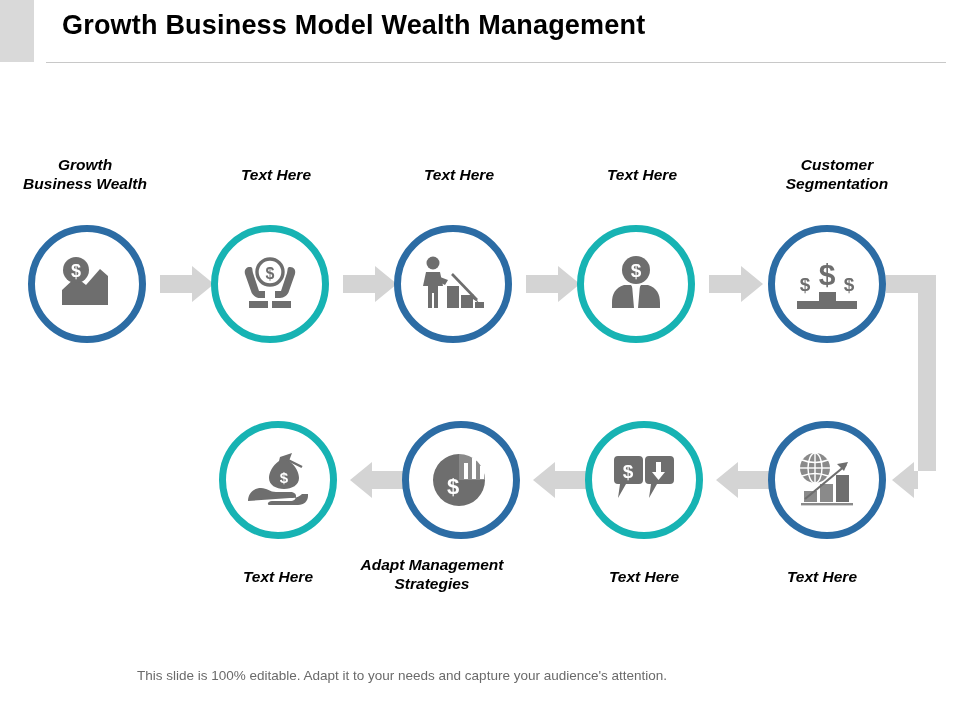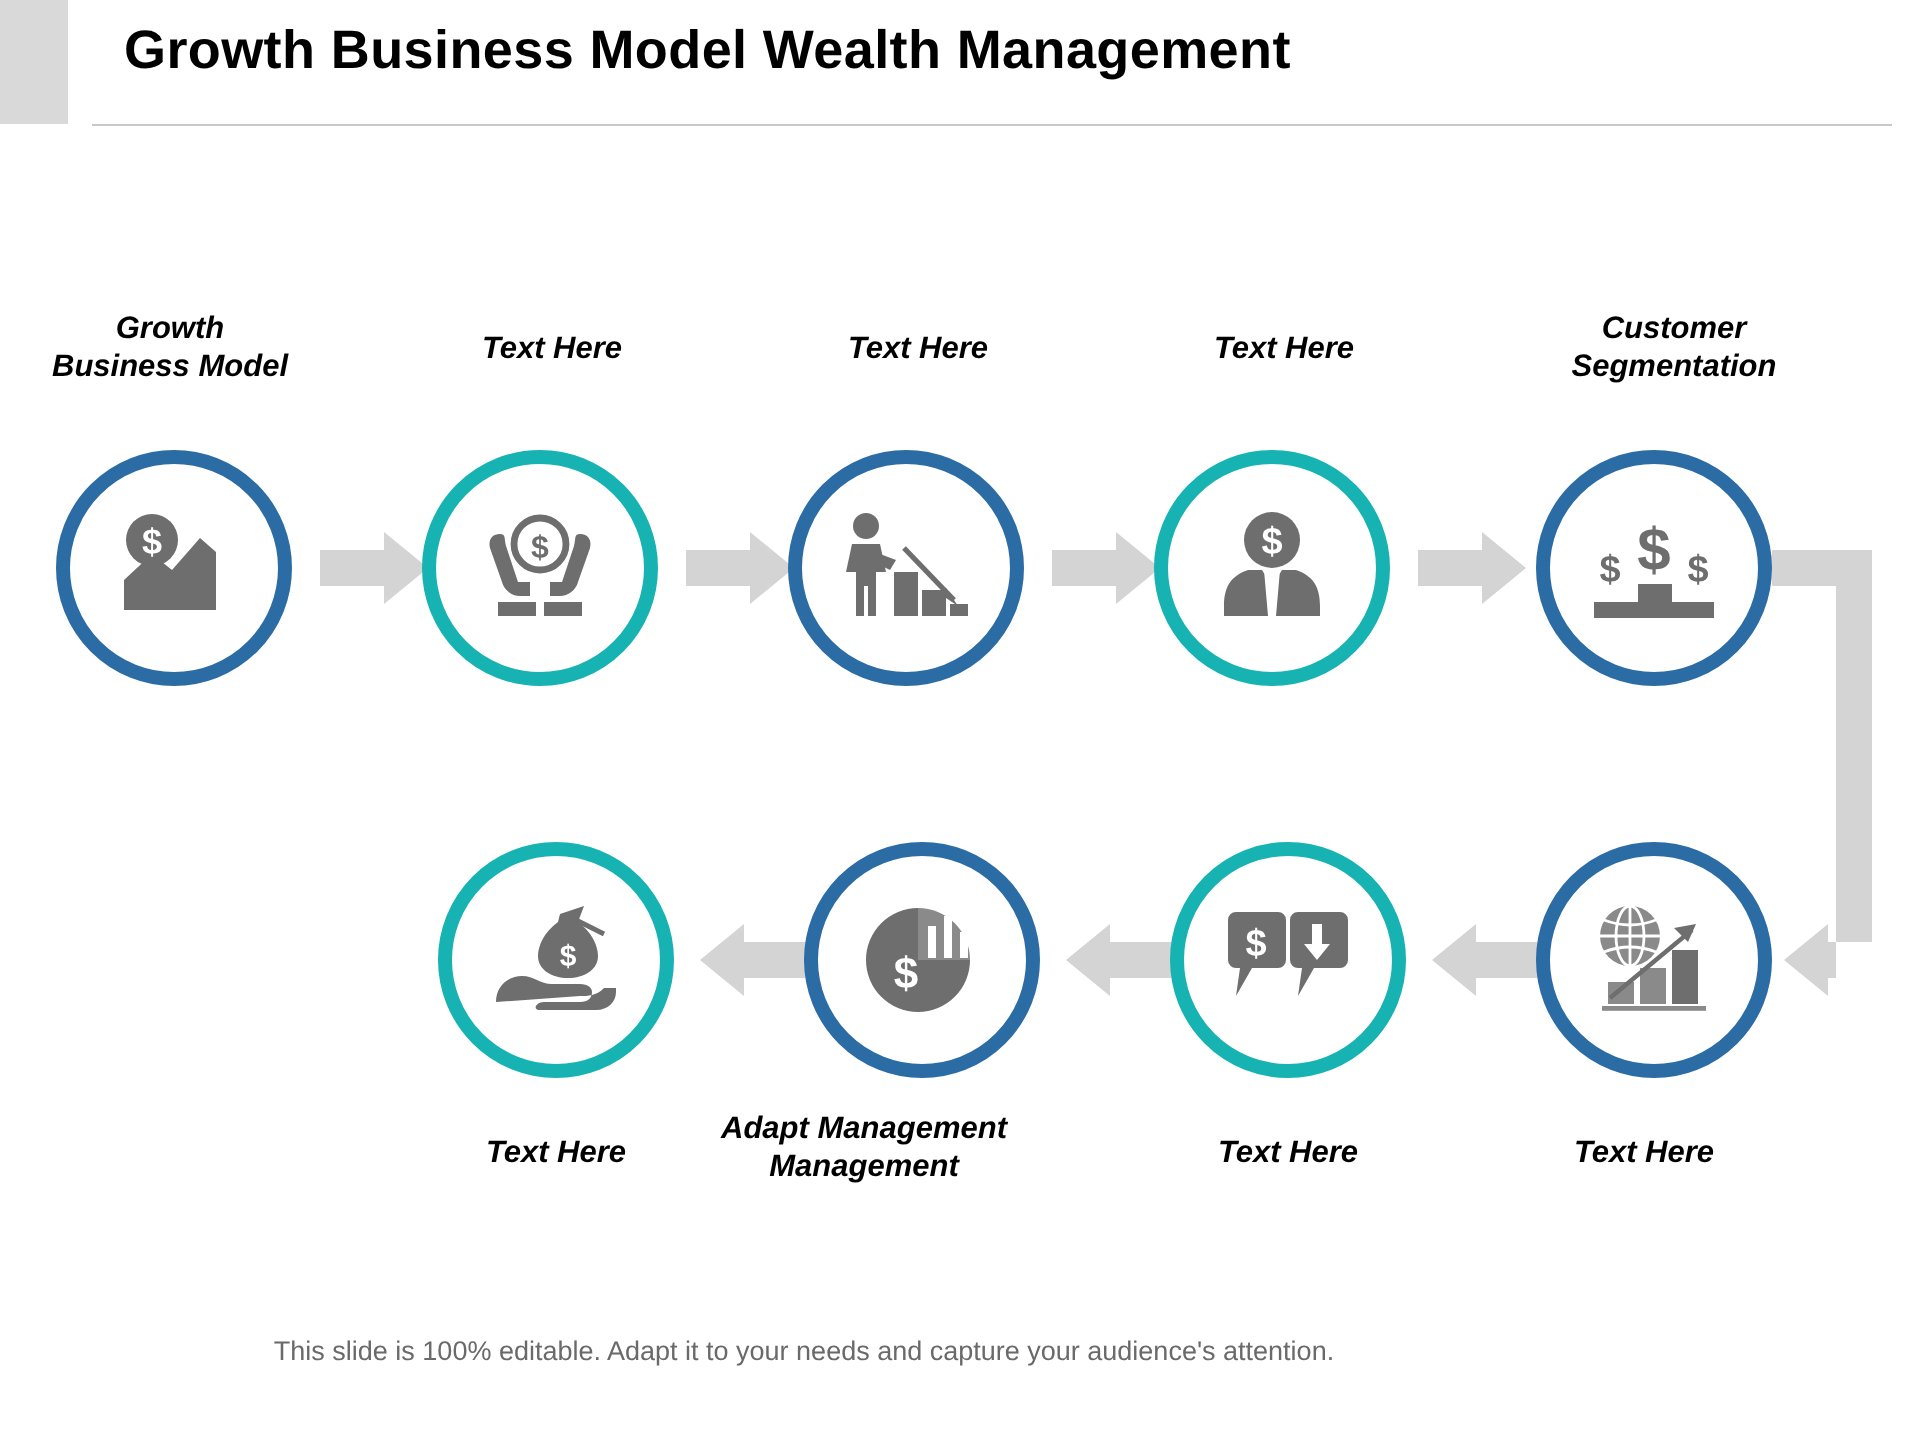--- a/index.html
+++ b/index.html
@@ -154,21 +154,21 @@
         <path d="M587,471 L555,471 L555,462 L533,480 L555,498 L555,489 L587,489 Z"></path>
       </g>
       <g>
         <path d="M404,471 L372,471 L372,462 L350,480 L372,498 L372,489 L404,489 Z"></path>
       </g>
     </g>
   </svg>
 
   <div class="node-label" style="left:-10px; top:155px;">
     <span>Growth</span><br>
-    <span>Business Model</span>
+    <span>Business Wealth</span>
   </div>
   <div class="node-label" style="left:181px; top:165px;">Text Here</div>
   <div class="node-label" style="left:364px; top:165px;">Text Here</div>
   <div class="node-label" style="left:547px; top:165px;">Text Here</div>
   <div class="node-label" style="left:742px; top:155px;font-style:italic;">
     <span>Customer</span><br>
     <span>Segmentation</span>
   </div>
 
   <div class="node" style="left:28px; top:225px;">
@@ -295,20 +295,20 @@
         <path d="M40,8 L56,16" stroke="#6e6e6e" stroke-width="2.4" fill="none"></path>
         <text x="38" y="32" font-family="'Liberation Sans',sans-serif" font-size="15" font-weight="bold" fill="#ffffff" text-anchor="middle">$</text>
         <path d="M2,50 C2,42 8,37 15,37 C21,37 24,41 30,41 L44,41 C48,41 50,43 50,45 C50,48 48,50 44,50 L26,50 C22,50 20,54 24,54 L52,54 C58,54 62,50 62,45 L62,43 L56,43 C52,47 48,47 44,47" fill="#6e6e6e"></path>
       </svg>
     </div>
   </div>
 
   <div class="node-label" style="left:183px; top:567px;">Text Here</div>
   <div class="node-label" style="left:337px; top:555px;">
     <span>Adapt Management</span><br>
-    <span>Management</span>
+    <span>Strategies</span>
   </div>
   <div class="node-label" style="left:549px; top:567px;">Text Here</div>
   <div class="node-label" style="left:727px; top:567px;">Text Here</div>
 
 </div>
 
 <div id="footer">This slide is 100% editable. Adapt it to your needs and capture your audience's attention.</div>
 
 </body></html>

